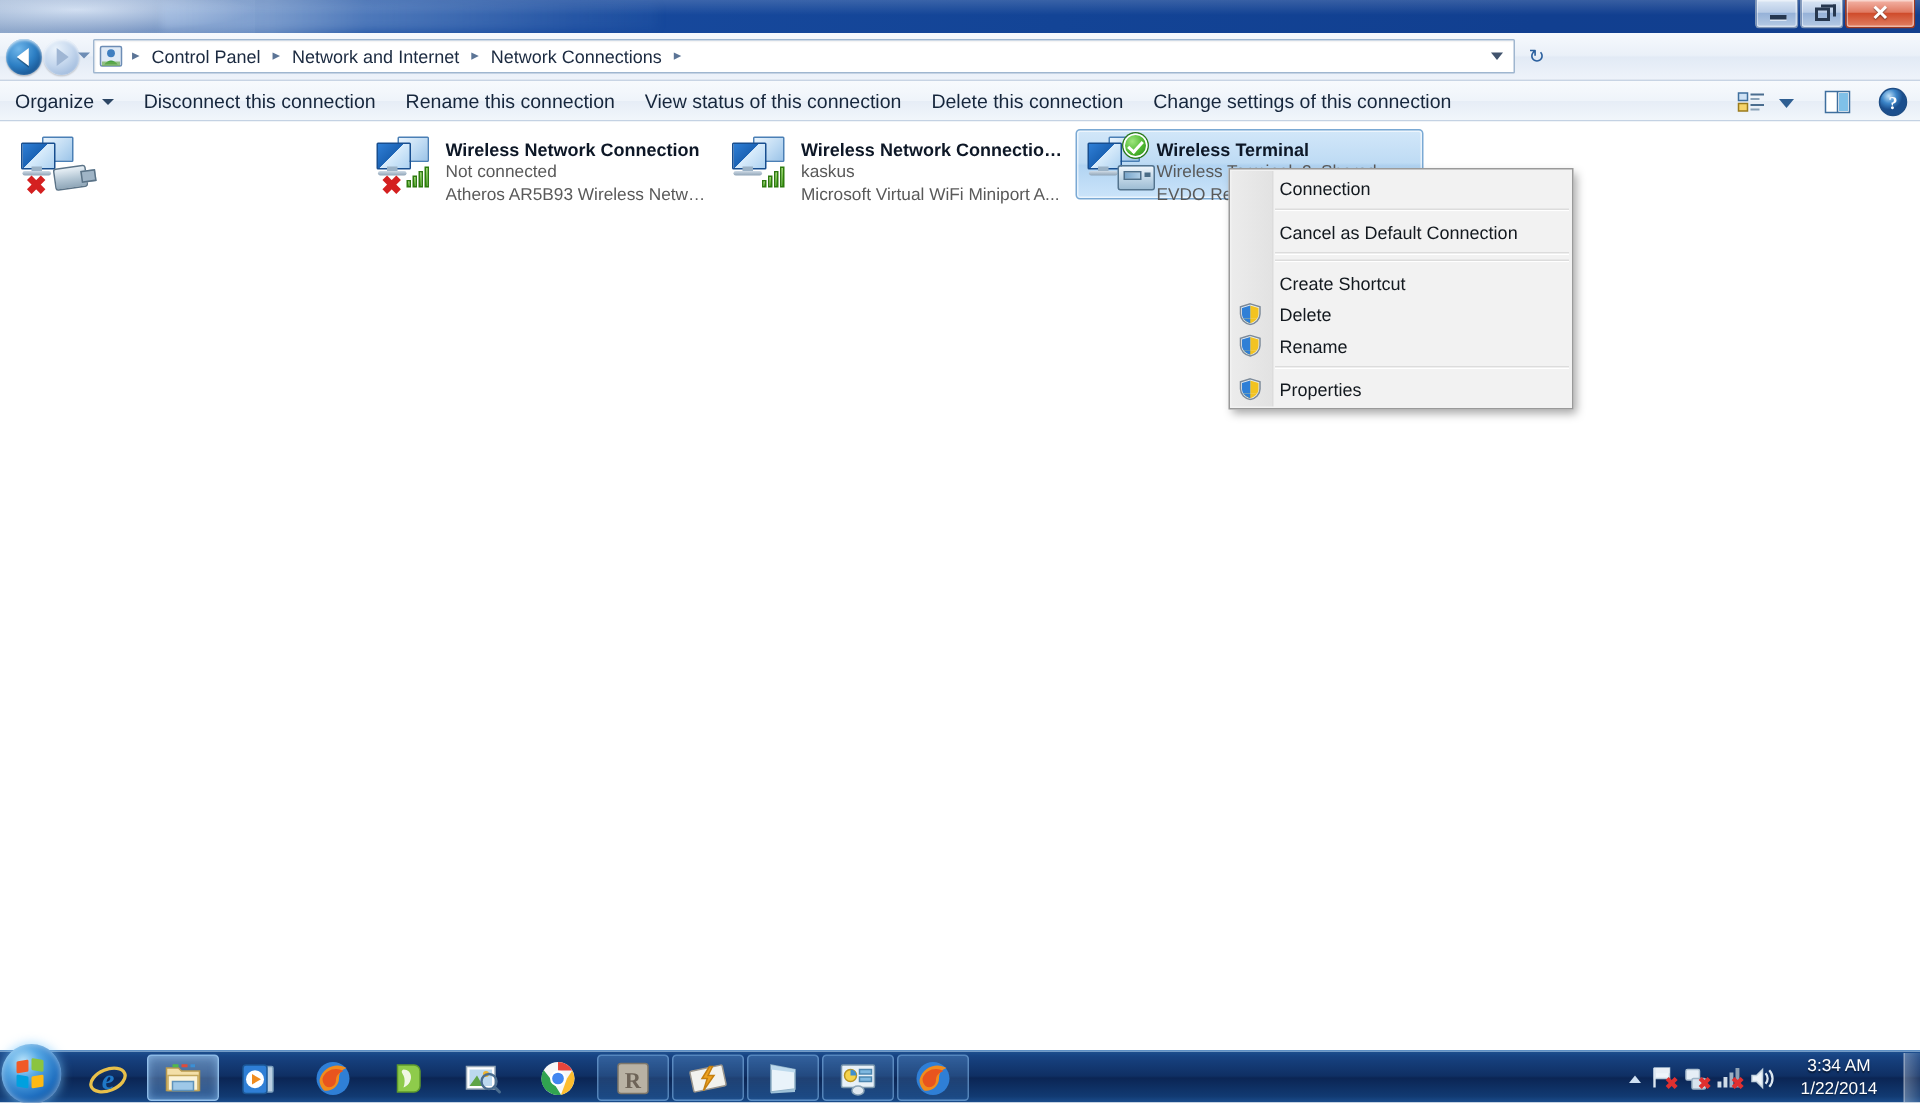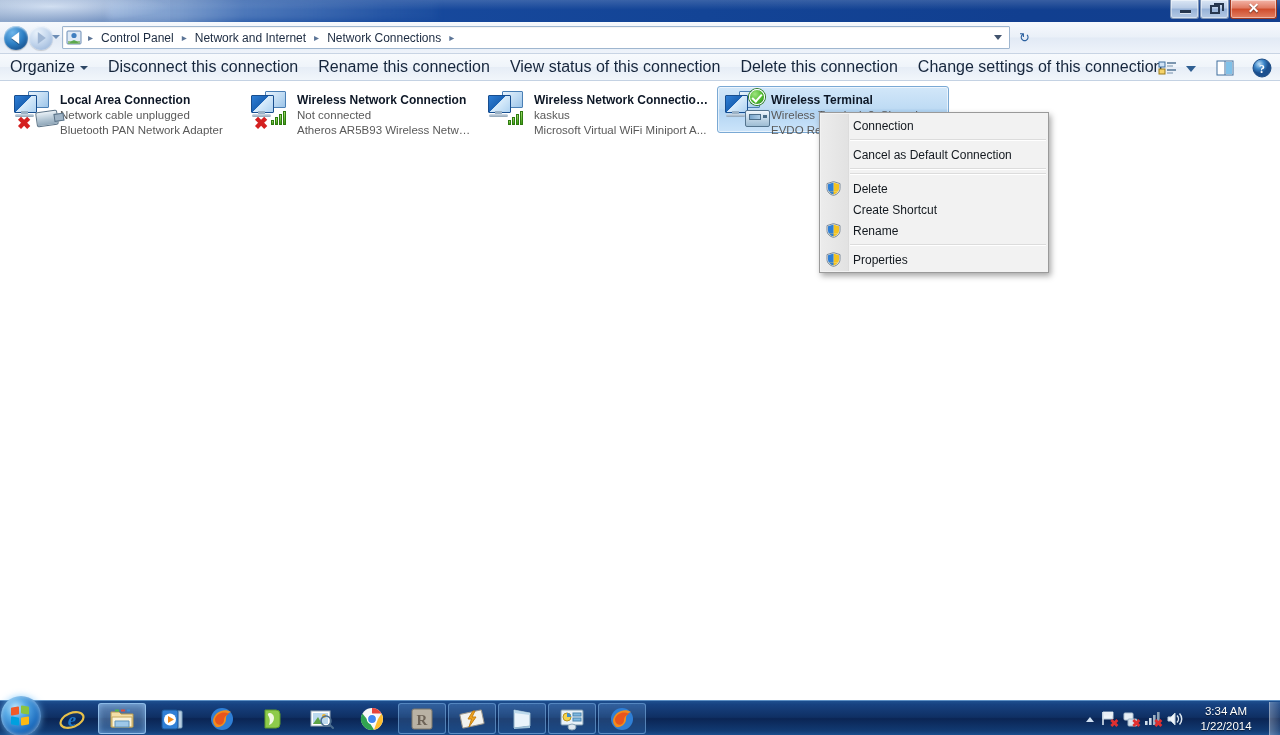--- a/index.html
+++ b/index.html
@@ -220,21 +220,21 @@
     position: absolute;
     left: 0; top: 54px;
     width: 1280px; height: 27px;
     background: linear-gradient(to bottom, #f7fafd 0%, #eff4fa 50%, #e6edf6 51%, #f1f6fb 100%);
     border-bottom: 1px solid #c4d2e3;
     box-sizing: border-box;
     display: flex;
     align-items: center;
   }
   .cmditem {
-    font-size: 16px;
+    font-size: 13px;
     color: #16263c;
     padding: 4px 9px;
     margin: 0 1px;
     white-space: nowrap;
     border-radius: 2px;
     cursor: default;
   }
   .caret-dn {
     display: inline-block;
     margin-left: 5px;
@@ -654,25 +654,20 @@
   <div class="content">
 
     <div class="conn" style="left:6px">
       <div class="connicon">
         <div class="mon-back"></div>
           <div class="mon-front"></div>
         <div class="mon-stand"></div>
           <div class="mon-base"></div>
         <div class="rj45"></div>
         <div class="badge-x">✖</div>
-      </div>
-      <div class="conntext">
-        <div class="conn-name">Local Area Connection</div>
-        <div class="conn-sub">Network cable unplugged</div>
-        <div class="conn-dev">Bluetooth PAN Network Adapter</div>
       </div>
     </div>
 
     <div class="conn" style="left:243px">
       <div class="connicon">
         <div class="mon-back"></div>
           <div class="mon-front"></div>
         <div class="mon-stand"></div>
           <div class="mon-base"></div>
         <div class="sig-bars">
@@ -730,43 +725,43 @@
       <div class="gutter"></div>
 
       <div class="ctxitem">Connection</div>
 
       <div class="ctxsep"></div>
       <div class="ctxitem">Cancel as Default Connection</div>
 
       <div class="ctxsep"></div>
 
       <div class="ctxsep"></div>
-      <div class="ctxitem">
-        <span class="shield">
-          <svg width="15" height="15" viewBox="0 0 15 15">
-            <path d="M7.5 0.6 L14 2.6 V7.4 C14 11 11 13.6 7.5 14.4 C4 13.6 1 11 1 7.4 V2.6 Z" fill="#e9eef3" stroke="#7c8a99"></path>
-            <path d="M7.5 1.6 L13 3.3 V7.4 C13 8.6 12.6 9.6 12 10.5 H7.5 Z" fill="#f3c321"></path>
-            <path d="M7.5 1.6 L2 3.3 V7.4 C2 8.6 2.4 9.6 3 10.5 H7.5 Z" fill="#2f7fd6"></path>
-            <path d="M3 10.5 H12 C10.9 12 9.3 13 7.5 13.5 C5.7 13 4.1 12 3 10.5 Z" fill="#f3c321"></path>
-            <path d="M3 10.5 H7.5 V13.5 C5.7 13 4.1 12 3 10.5 Z" fill="#2f7fd6"></path>
-          </svg>
-        </span>
-        <span>Delete</span>
-      </div>
       <div class="ctxitem">Create Shortcut</div>
       <div class="ctxitem">
         <span class="shield">
           <svg width="15" height="15" viewBox="0 0 15 15">
             <path d="M7.5 0.6 L14 2.6 V7.4 C14 11 11 13.6 7.5 14.4 C4 13.6 1 11 1 7.4 V2.6 Z" fill="#e9eef3" stroke="#7c8a99"></path>
             <path d="M7.5 1.6 L13 3.3 V7.4 C13 8.6 12.6 9.6 12 10.5 H7.5 Z" fill="#f3c321"></path>
             <path d="M7.5 1.6 L2 3.3 V7.4 C2 8.6 2.4 9.6 3 10.5 H7.5 Z" fill="#2f7fd6"></path>
             <path d="M3 10.5 H12 C10.9 12 9.3 13 7.5 13.5 C5.7 13 4.1 12 3 10.5 Z" fill="#f3c321"></path>
             <path d="M3 10.5 H7.5 V13.5 C5.7 13 4.1 12 3 10.5 Z" fill="#2f7fd6"></path>
           </svg>
         </span>
+        <span>Delete</span>
+      </div>
+      <div class="ctxitem">
+        <span class="shield">
+          <svg width="15" height="15" viewBox="0 0 15 15">
+            <path d="M7.5 0.6 L14 2.6 V7.4 C14 11 11 13.6 7.5 14.4 C4 13.6 1 11 1 7.4 V2.6 Z" fill="#e9eef3" stroke="#7c8a99"></path>
+            <path d="M7.5 1.6 L13 3.3 V7.4 C13 8.6 12.6 9.6 12 10.5 H7.5 Z" fill="#f3c321"></path>
+            <path d="M7.5 1.6 L2 3.3 V7.4 C2 8.6 2.4 9.6 3 10.5 H7.5 Z" fill="#2f7fd6"></path>
+            <path d="M3 10.5 H12 C10.9 12 9.3 13 7.5 13.5 C5.7 13 4.1 12 3 10.5 Z" fill="#f3c321"></path>
+            <path d="M3 10.5 H7.5 V13.5 C5.7 13 4.1 12 3 10.5 Z" fill="#2f7fd6"></path>
+          </svg>
+        </span>
         <span>Rename</span>
       </div>
 
       <div class="ctxsep"></div>
       <div class="ctxitem">
         <span class="shield">
           <svg width="15" height="15" viewBox="0 0 15 15">
             <path d="M7.5 0.6 L14 2.6 V7.4 C14 11 11 13.6 7.5 14.4 C4 13.6 1 11 1 7.4 V2.6 Z" fill="#e9eef3" stroke="#7c8a99"></path>
             <path d="M7.5 1.6 L13 3.3 V7.4 C13 8.6 12.6 9.6 12 10.5 H7.5 Z" fill="#f3c321"></path>
             <path d="M7.5 1.6 L2 3.3 V7.4 C2 8.6 2.4 9.6 3 10.5 H7.5 Z" fill="#2f7fd6"></path>

